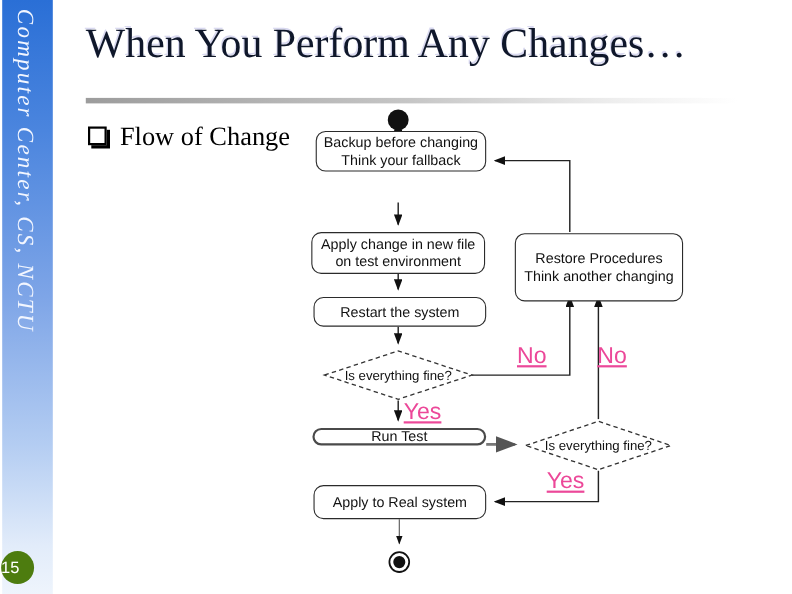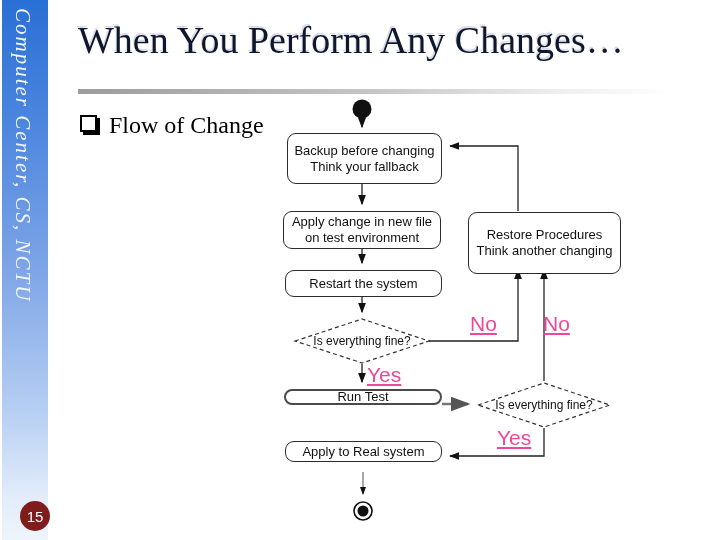--- a/index.html
+++ b/index.html
@@ -14,24 +14,24 @@
     background:linear-gradient(to bottom,
       #2a6fd6 0%, #4b85de 22%, #7ea5e7 50%, #b4cdf2 75%, #e2ecfa 92%, #eef4fc 100%);
   }
   .vtext {
     position:absolute; top:8px; left:8px;
     writing-mode:vertical-rl;
     font:italic 21px "Liberation Serif", serif;
     color:#f2f6ff; letter-spacing:2px; white-space:nowrap;
   }
   .page-badge {
-    position:absolute; left:20px; top:501px; width:30px; height:30px;
-    border-radius:50%; background:#7f1d1d; color:#ffffff;
+    position:absolute; left:1px; top:501px; width:30px; height:30px;
+    border-radius:50%; background:#4d7c0f; color:#ffffff;
     font:15px "Liberation Sans", sans-serif;
-    display:flex; align-items:center; justify-content:center;
+    display:flex; align-items:center; justify-content:flex-start;
   }
 
   
   .title {
     position:absolute; left:78px; top:18px; margin:0;
     font:normal 38px "Liberation Serif", serif;
     color:#0f172a; white-space:nowrap;
     text-shadow:-1px -2px 0 #d9d9f0;
   }
   .divider {
@@ -110,21 +110,21 @@
 
     <polygon points="295,341 362,319 429,341 362,363" fill="#ffffff" stroke="#333" stroke-width="1.2" stroke-dasharray="4 3"></polygon>
     <polygon points="478,405 544,383 610,405 544,427" fill="#ffffff" stroke="#333" stroke-width="1.2" stroke-dasharray="4 3"></polygon>
 
     <g>
       <circle cx="363" cy="511" r="9" fill="none" stroke="#111" stroke-width="1.6"></circle>
       <circle cx="363" cy="511" r="5.5" fill="#111"></circle>
     </g>
   </svg>
 
-  <div class="fc-box" style="left:287px; top:133px; width:155px; height:51px">
+  <div class="fc-box" style="left:287px; top:119px; width:155px; height:37px">
     <span>Backup before changing</span>
     <span>Think your fallback</span>
   </div>
 
   <div class="fc-box" style="left:283px; top:211px; width:158px; height:38px">
     <span>Apply change in new file</span>
     <span>on test environment</span>
   </div>
 
   <div class="fc-box" style="left:468px; top:212px; width:153px; height:62px">
@@ -133,21 +133,21 @@
   </div>
 
   <div class="fc-box" style="left:285px; top:270px; width:157px; height:27px">
     <span>Restart the system</span>
   </div>
 
   <div class="fc-box thick" style="left:284px; top:389px; width:158px; height:16px">
     <span>Run Test</span>
   </div>
 
-  <div class="fc-box" style="left:285px; top:441px; width:157px; height:21px">
+  <div class="fc-box" style="left:285px; top:441px; width:157px; height:31px">
     <span>Apply to Real system</span>
   </div>
 
   <div class="fc-diamond-label" style="left:300px; top:334px">Is everything fine?</div>
   <div class="fc-diamond-label" style="left:482px; top:398px">Is everything fine?</div>
 
   <div class="fc-label" style="left:470px; top:312px">No</div>
   <div class="fc-label" style="left:543px; top:312px">No</div>
   <div class="fc-label" style="left:367px; top:363px">Yes</div>
   <div class="fc-label" style="left:497px; top:426px">Yes</div>

